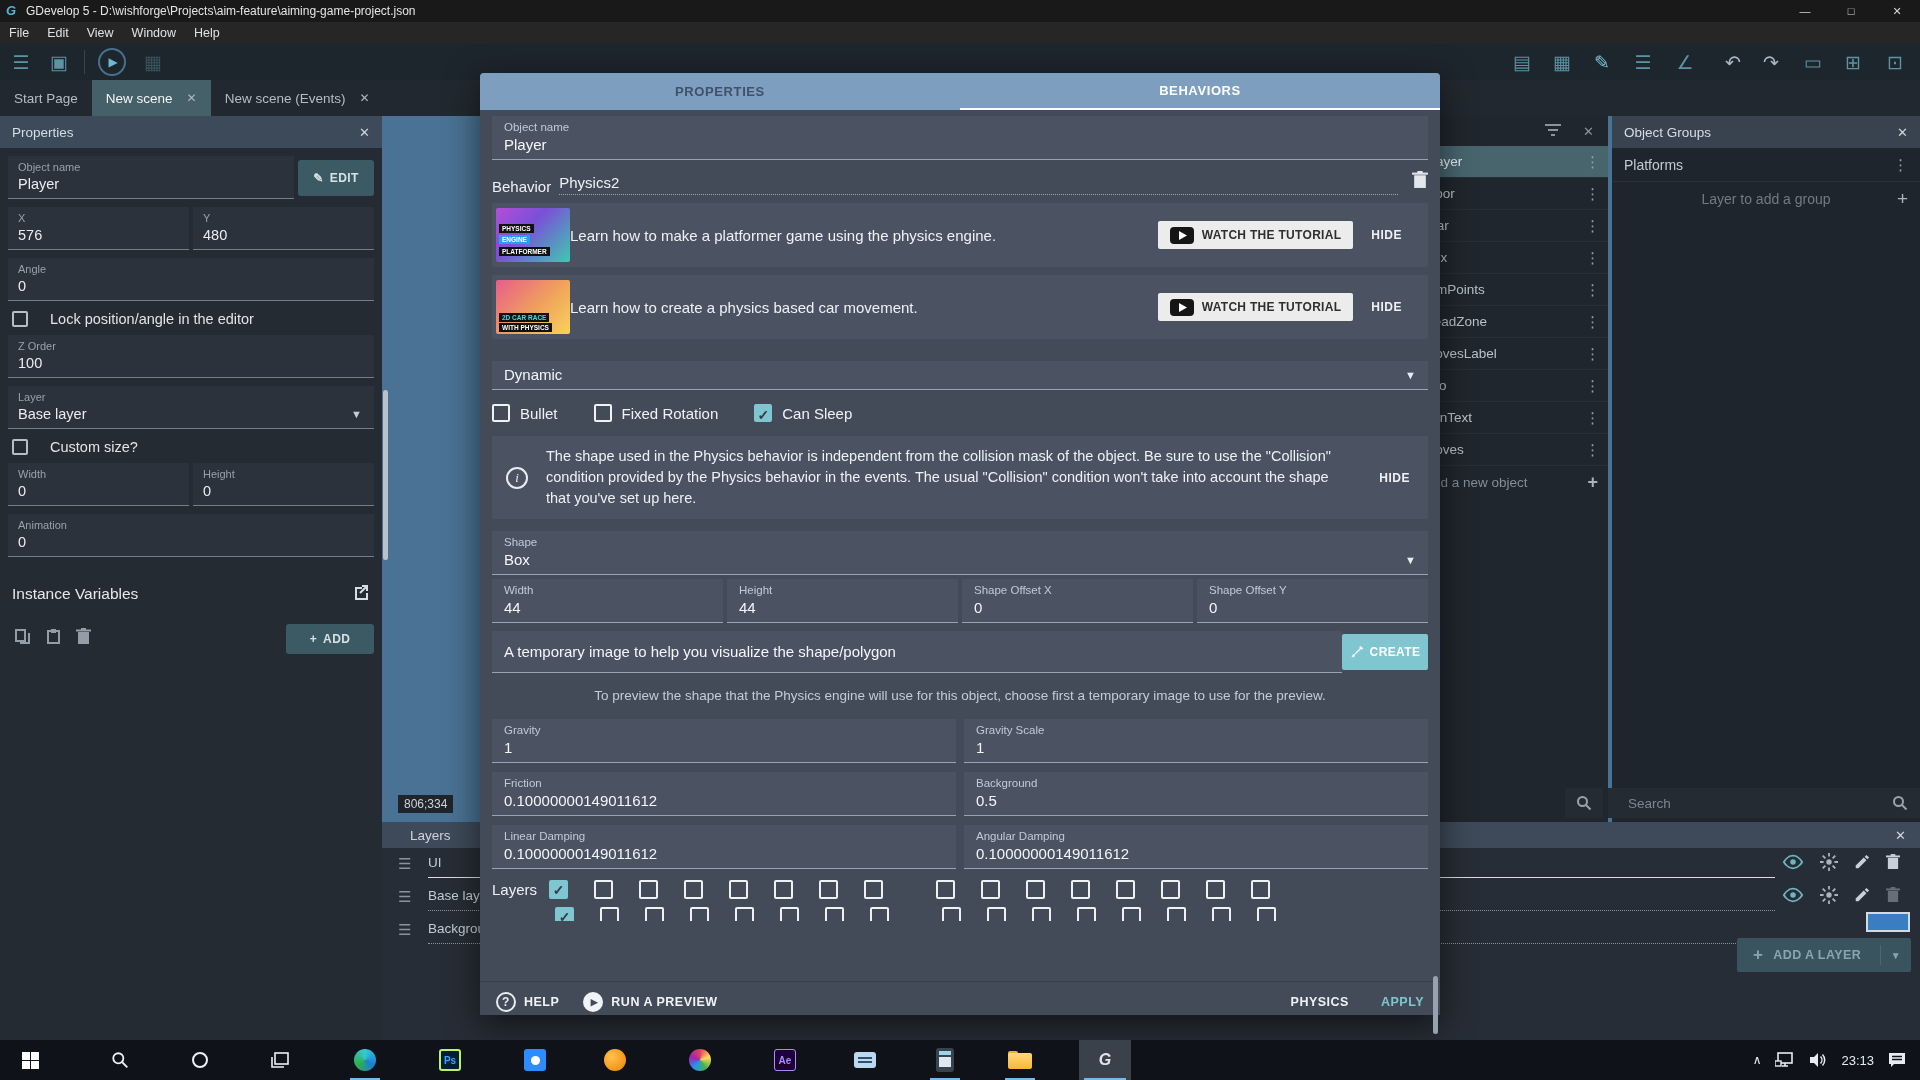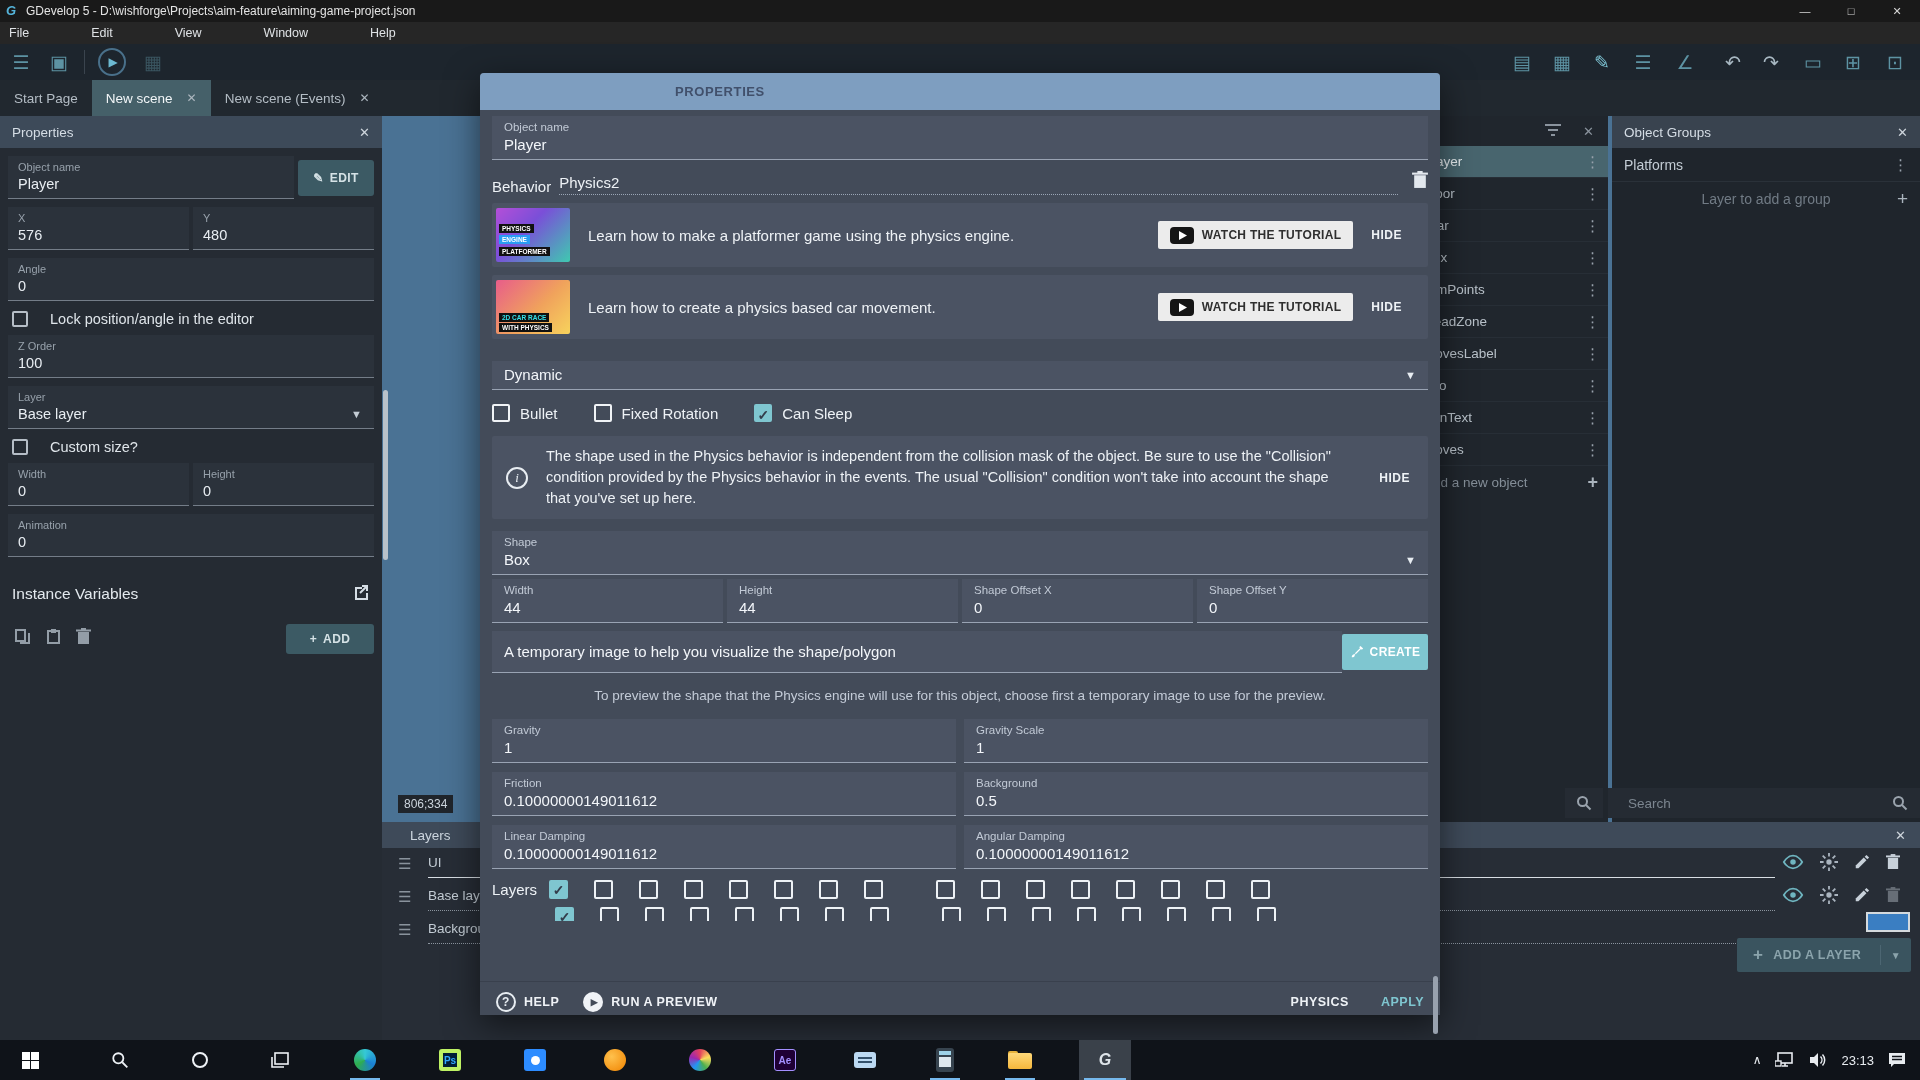--- a/index.html
+++ b/index.html
@@ -10,21 +10,21 @@
   
   #titlebar { left:0; top:0; width:1920px; height:22px; background:#191919; color:#e4e4e4;
     display:flex; align-items:center; font-size:12px; }
   #titlebar .glogo { width:14px; height:14px; margin:0 6px 0 6px; color:#55b4da; font-weight:bold;
     font-style:italic; font-size:13px; line-height:14px; }
   #wincontrols { position:absolute; right:0; top:0; height:22px; display:flex; }
   #wincontrols .wc { width:46px; height:22px; display:flex; align-items:center; justify-content:center;
     color:#d7d7d7; font-size:11px; }
 
   #menubar { left:0; top:22px; width:1920px; height:22px; background:#262626; display:flex;
-    align-items:center; color:#dfe2e5; font-size:12.5px;gap:44px; }
+    align-items:center; color:#dfe2e5; font-size:12.5px; }
   #menubar .mi { padding:0 9px; height:22px; display:flex; align-items:center; }
 
   #toolbar { left:0; top:44px; width:1920px; height:36px; background:#1d252d; }
   .tbicon { position:absolute; top:0; height:36px; display:flex; align-items:center; justify-content:center;
     width:34px; font-size:19px; color:#5d93a3; }
   .tbsep { position:absolute; top:6px; width:1px; height:24px; background:#3a444e; }
   #play-circle { width:28px; height:28px; border:2px solid #49708a; border-radius:50%;
     display:flex; align-items:center; justify-content:center; color:#6cb9d1; font-size:12px; padding-left:2px; }
 
   #tabsbar { left:0; top:80px; width:1920px; height:36px; background:#21282f; display:flex; }
@@ -129,21 +129,21 @@
     padding:0 12px 0 4px; margin-top:6px; }
   .banner + .banner { margin-top:8px; }
   .thumb { width:74px; height:54px; border-radius:2px; flex:none; position:relative; overflow:hidden; }
   .thumb.t1 { background:linear-gradient(135deg,#b44fd8 0%,#7a4fd8 40%,#3fc9b0 100%); }
   .thumb.t2 { background:linear-gradient(135deg,#e85d8a 0%,#f0a25c 55%,#f7d35c 100%); }
   .chip { position:absolute; left:3px; font-size:6.5px; font-weight:bold; color:#fff; padding:1px 3px;
     line-height:1.15; white-space:nowrap; }
   .chip.dark { background:#111; }
   .chip.blue { background:#2a9df4; }
   .chip.cyan { background:#111; color:#35e0e8; }
-  .banner .btext { flex:1; padding-left:18px; font-size:15px; color:#eef2f6; }
+  .banner .btext { flex:1; font-size:15px; color:#eef2f6; }
   .watch-btn { height:28px; background:#ececec; border-radius:2px; display:flex; align-items:center;
     gap:8px; padding:0 12px; font-size:12px; font-weight:bold; color:#2f2f2f; letter-spacing:.3px; flex:none; }
   .hide-btn { margin:0 14px 0 18px; font-size:12px; font-weight:bold; color:#eef2f6; letter-spacing:.5px; flex:none; }
   #type-field { margin-top:22px; }
   #dcheck-row { display:flex; align-items:center; height:34px; margin-top:6px; gap:10px; }
   #dcheck-row .dcb { width:18px; height:18px; border:2px solid #f0f3f6; border-radius:2px; flex:none; }
   #dcheck-row .dcb.checked { background:#7fc6d0; border-color:#7fc6d0; color:#333d4b; font-size:14px;
     font-weight:bold; text-align:center; line-height:18px; }
   #dcheck-row .dlabel { font-size:15px; color:#eef2f6; margin-right:26px; }
   #info-box { margin-top:6px; background:#4b5363; border-radius:2px; display:flex; align-items:center;
@@ -508,20 +508,21 @@
   </span>
   <span class="tab">
     <span>New scene (Events)</span>
     <span class="x">✕</span>
   </span>
 </div>
 
 <div id="dialog" class="abs">
   <div id="dialog-header">
     <div class="dtab inactive">PROPERTIES</div>
+    <div class="dtab active">BEHAVIORS</div>
   </div>
   <div id="dialog-body">
     <div class="dfield" style="margin-top:6px;">
       <div class="lbl">Object name</div>
       <div class="val">Player</div>
     </div>
 
     <div id="behavior-row">
       <span class="blabel">Behavior</span>
       <span class="bname">Physics2</span>
@@ -737,21 +738,21 @@
     <svg width="18" height="16" viewBox="0 0 18 16">
         <rect x="4" y="1" width="13" height="11" fill="none" stroke="#eef2f6" stroke-width="1.6"></rect>
         <path d="M1 5v10h12" fill="none" stroke="#eef2f6" stroke-width="1.6"></path>
       </svg>
   </span>
   <span class="tb-btn" style="left:345px;">
     <span class="tile" style="border-radius:50%;background:conic-gradient(#35c9d6,#1b7fd4,#2fae4e,#35c9d6);"></span>
     <span class="ind"></span>
   </span>
   <span class="tb-btn" style="left:430px;">
-    <span class="tile" style="background:#001e36;color:#31a8ff;border:4px solid #bef264;">Ps</span>
+    <span class="tile" style="background:#001e36;color:#31a8ff;border:2px solid #bef264;">Ps</span>
   </span>
   <span class="tb-btn" style="left:515px;">
     <span class="tile" style="background:#2d8cff;">
         <span style="width:9px;height:9px;background:#fff;border-radius:50%;"></span>
       </span>
   </span>
   <span class="tb-btn" style="left:595px;">
     <span class="tile" style="border-radius:50%;background:radial-gradient(circle at 35% 35%,#ffc14d,#f08300);"></span>
   </span>
   <span class="tb-btn" style="left:680px;">

